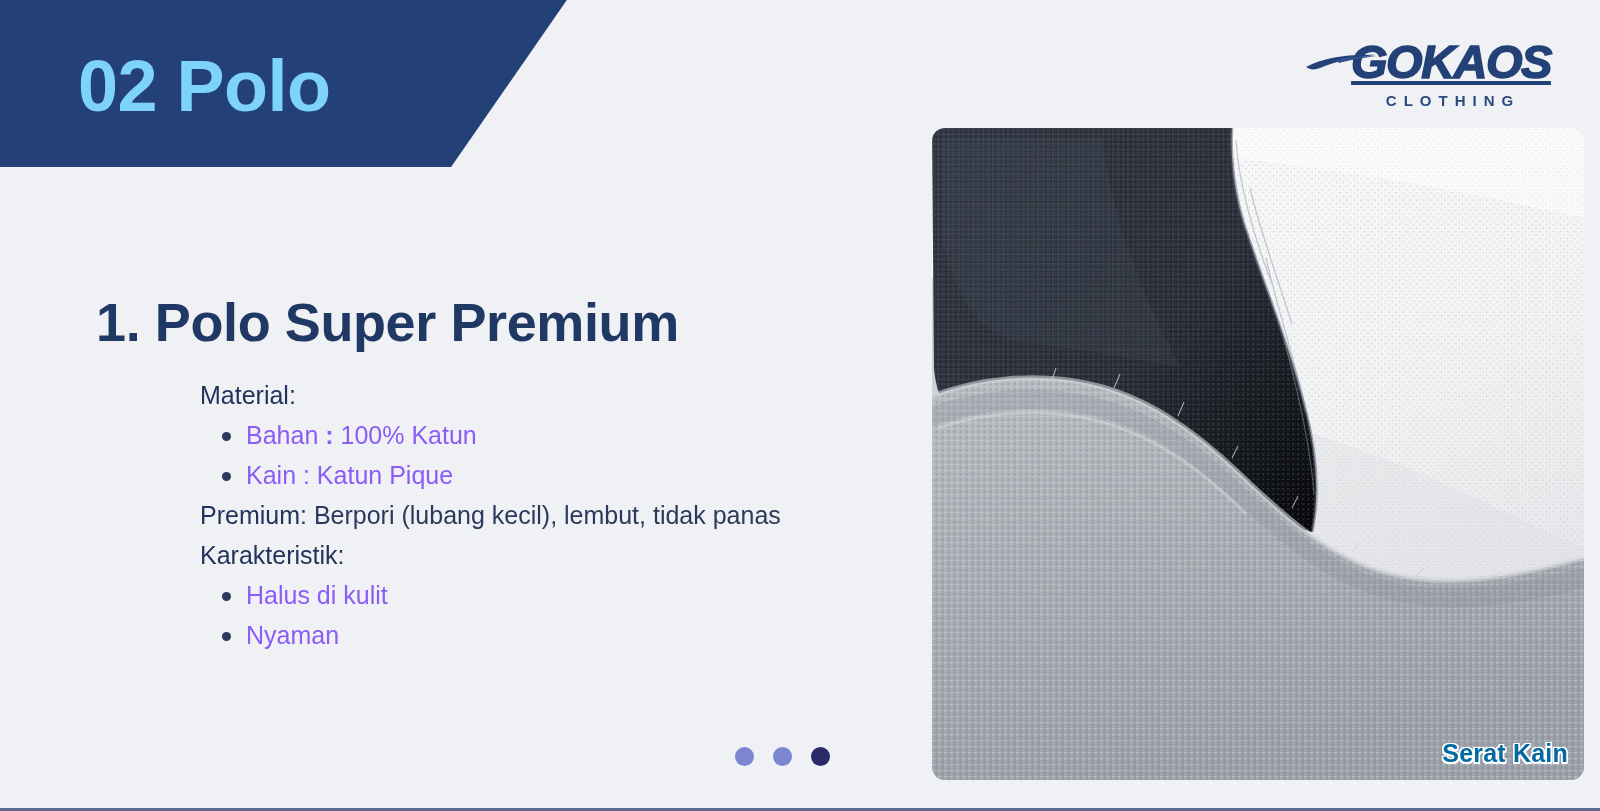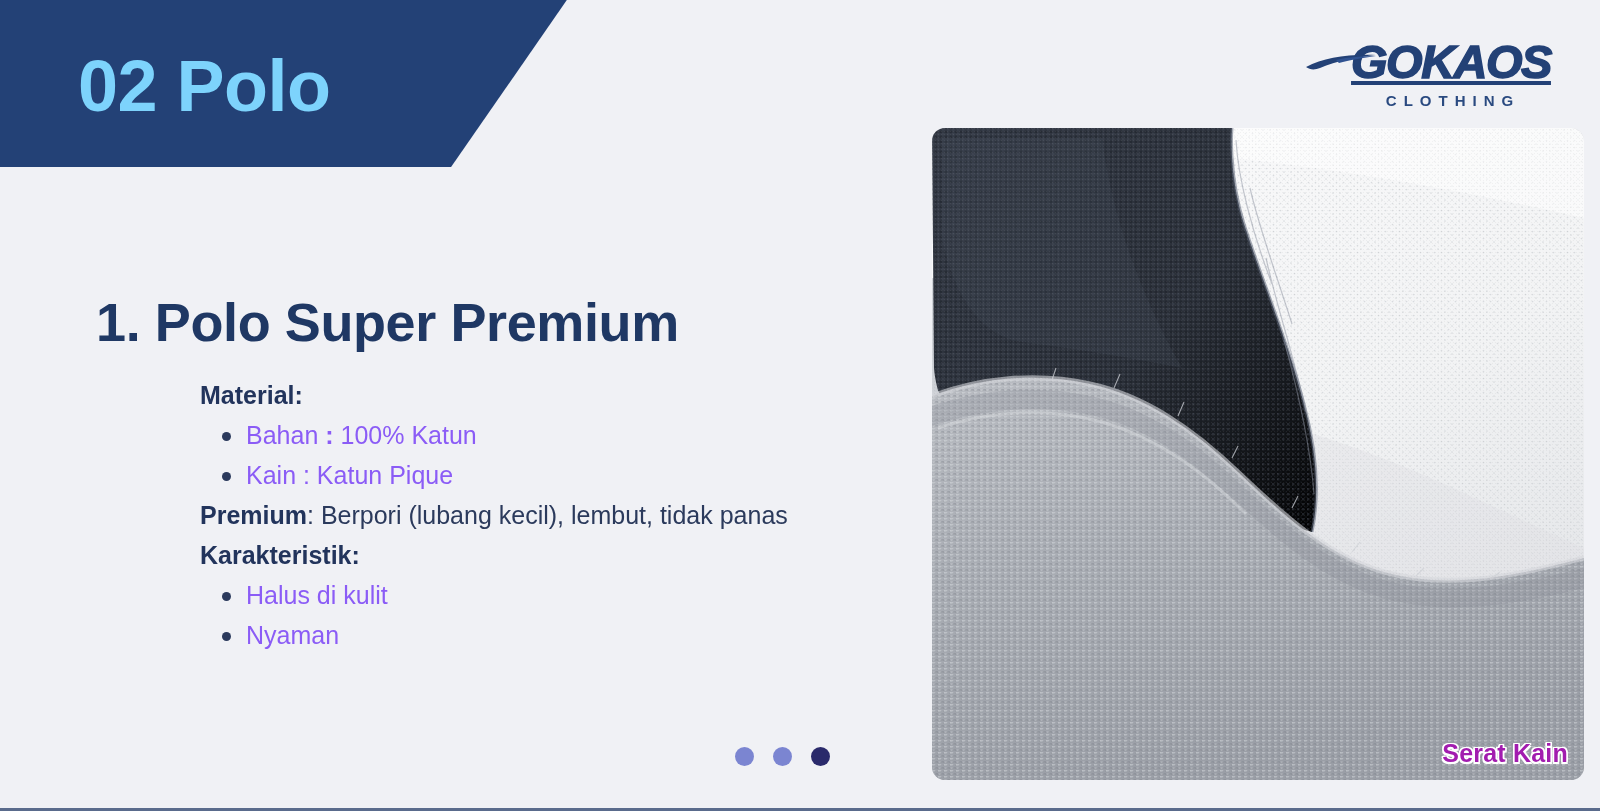--- a/index.html
+++ b/index.html
@@ -116,21 +116,21 @@
   }
 
   .body-block {
     padding-left: 104px;
     color: #2b3a5c;
     font-size: 25px;
     line-height: 40px;
   }
 
   .sub-label {
-    font-weight: bold;
+    font-weight: normal;
     color: #22345c;
   }
 
   .para {
     color: #2b3a5c;
   }
 
   ul.bullets {
     list-style: none;
     margin: 0;
@@ -186,21 +186,21 @@
     overflow: hidden;
     background: #cfd3da;
   }
 
   .photo-svg { display: block; width: 100%; height: 100%; }
 
   .photo-caption {
     position: absolute;
     right: 16px;
     bottom: 12px;
-    color: #a21caf;
+    color: #0369a1;
     font-size: 25px;
     font-weight: bold;
     letter-spacing: 0.2px;
     text-shadow:
       -1.5px -1.5px 0 #ffffff,  1.5px -1.5px 0 #ffffff,
       -1.5px  1.5px 0 #ffffff,  1.5px  1.5px 0 #ffffff,
       -1.5px 0 0 #ffffff, 1.5px 0 0 #ffffff,
       0 -1.5px 0 #ffffff, 0 1.5px 0 #ffffff;
   }
 </style>

